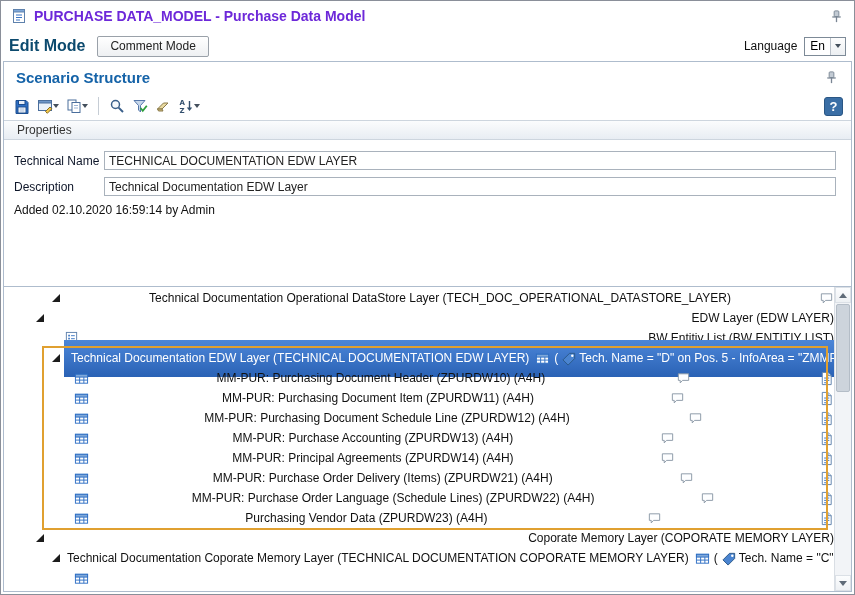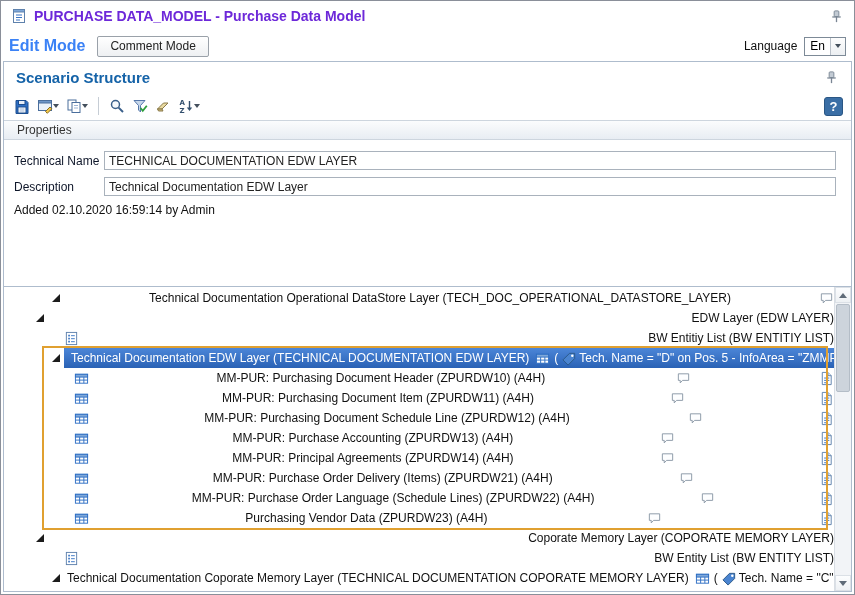--- a/index.html
+++ b/index.html
@@ -7,21 +7,21 @@
   body{width:855px;height:595px;font-family:"Liberation Sans",sans-serif;}
   .window{width:855px;height:595px;border:1px solid #8a8f99;background:#fff;display:flex;flex-direction:column;overflow:hidden;}
 
   
   .titlebar{height:30px;flex:none;display:flex;align-items:center;padding:0 10px;gap:7px;}
   .title{color:#6d28d9;font-weight:bold;font-size:14px;}
   .tb-right{margin-left:auto;display:flex;align-items:center;}
 
   
   .modebar{height:30px;flex:none;display:flex;align-items:center;padding:0 8px;}
-  .edit-label{font-size:16px;font-weight:bold;color:#3b82f6;}
+  .edit-label{font-size:16px;font-weight:bold;color:#0c4a6e;}
   .btn{height:21px;border:1px solid #9aa1a9;background:linear-gradient(#ffffff,#eef0f2);font-size:12px;padding:0 12px;display:flex;align-items:center;margin-left:12px;border-radius:2px;color:#222;cursor:default;}
   .mode-right{margin-left:auto;display:flex;align-items:center;gap:7px;}
   .lang-label{font-size:12px;color:#111;}
   .select{height:19px;min-width:37px;border:1px solid #7d8a97;background:#fff;display:flex;align-items:center;font-size:12px;}
   .select .val{padding:0 5px;}
   .sel-caret{width:15px;height:100%;border-left:1px solid #b9c0c8;display:flex;align-items:center;justify-content:center;background:linear-gradient(#fdfdfd,#eceff2);margin-left:auto;}
   .caret{width:0;height:0;border-left:3.5px solid transparent;border-right:3.5px solid transparent;border-top:4px solid #444f5c;}
 
   
   .panel{flex:1;margin:0 2px 2px;border:1px solid #aebccd;display:flex;flex-direction:column;min-height:0;background:#fff;}
@@ -46,21 +46,21 @@
   
   .tree-area{flex:1;border-top:1px solid #aebccd;display:flex;min-height:0;}
   .tree{flex:1;position:relative;overflow:hidden;padding-top:1px;min-width:0;}
   .trow{height:20px;display:flex;align-items:center;font-size:12px;white-space:nowrap;color:#111;justify-content:space-between;}
   .exp{width:16px;flex:none;display:flex;align-items:center;justify-content:center;}
   .exp::before{content:"";width:0;height:0;border-left:8px solid transparent;border-bottom:8px solid #1c1c1c;}
   .tlabel{margin-left:3px;}
   .ic{width:15px;height:15px;flex:none;}
   .ic16{width:16px;height:16px;flex:none;}
   .ml6{margin-left:6px;} .ml4{margin-left:4px;} .ml2{margin-left:2px;}
-  .selbg{flex:1;height:20px;display:flex;align-items:center;background:linear-gradient(#4c86d8,#2a62b5);color:#fff;padding:0 4px;min-width:0;}
+  .selbg{flex:1;height:37px;display:flex;align-items:center;background:linear-gradient(#4c86d8,#2a62b5);color:#fff;padding:0 4px;min-width:0;}
   .outline{position:absolute;left:38px;right:6px;top:59px;height:184px;border:2px solid #e0a030;pointer-events:none;z-index:3;}
 
   
   .sbar{width:17px;flex:none;background:#f2f4f7;border-left:1px solid #d9dee4;display:flex;flex-direction:column;}
   .sbtn{height:16px;flex:none;background:linear-gradient(#fcfdfe,#eef1f4);border:1px solid #dbe0e6;display:flex;align-items:center;justify-content:center;}
   .up-arrow{width:0;height:0;border-left:4px solid transparent;border-right:4px solid transparent;border-bottom:5px solid #5f6b78;}
   .down-arrow{width:0;height:0;border-left:4px solid transparent;border-right:4px solid transparent;border-top:5px solid #5f6b78;}
   .sthumb{margin:1px;height:88px;flex:none;background:#cdd4dc;border:1px solid #b4bdc7;border-radius:2px;}
   .strack{flex:1;}
 </style>
@@ -390,26 +390,20 @@
           <svg class="ic ml4">
               <use href="#i-page"></use>
             </svg>
         </div>
 
         <div class="trow" style="padding-left:28px">
           <span class="exp"></span>
           <span class="tlabel">Coporate Memory Layer (COPORATE MEMORY LAYER)</span>
         </div>
 
-        <div class="trow" style="padding-left:60px">
-          <svg class="ic">
-              <use href="#i-list"></use>
-            </svg>
-          <span class="tlabel">BW Entity List (BW ENTITY LIST)</span>
-        </div>
 
         <div class="trow" style="padding-left:44px">
           <span class="exp"></span>
           <span class="tlabel">Technical Documentation Coporate Memory Layer (TECHNICAL DOCUMENTATION COPORATE MEMORY LAYER)</span>
           <svg class="ic ml6">
               <use href="#i-table"></use>
             </svg>
           <span class="tlabel ml4">(</span>
           <svg class="ic ml4">
               <use href="#i-tag"></use>

